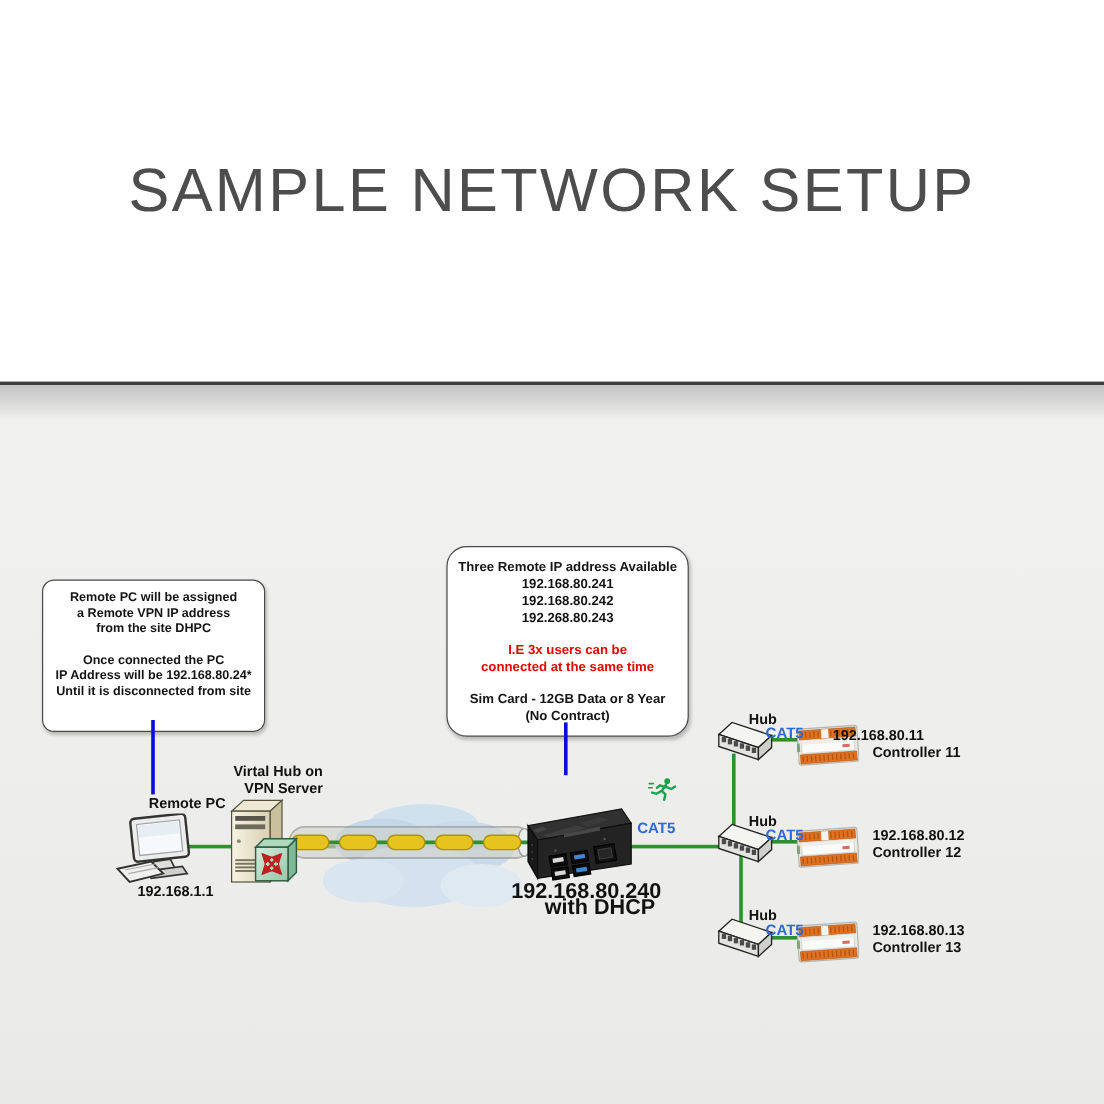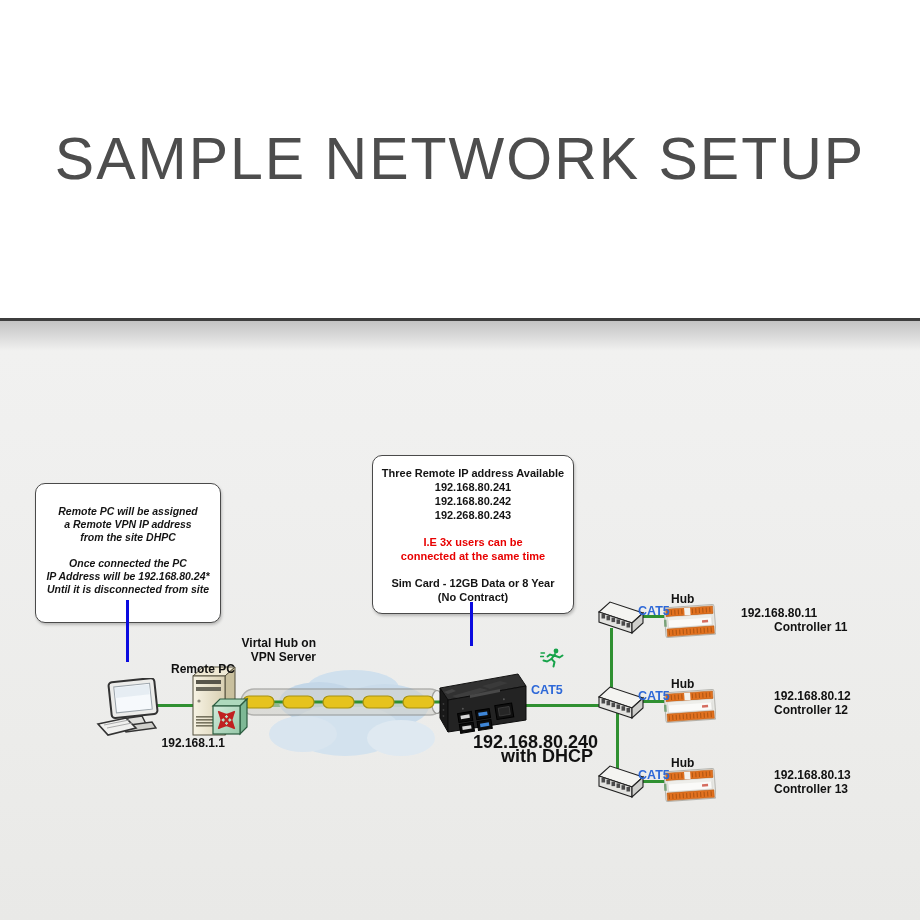--- a/index.html
+++ b/index.html
@@ -2,42 +2,42 @@
 <html style="--title_gray: #4d4d4d; --green_line: #2f9031; --blue_line: #0b0bdf; --cat5_blue: #2d68d8; --warning_red: #e80000; --tunnel_yellow: #e6c31d;"><head>
 <meta charset="utf-8">
 <style>
   html,body{margin:0;padding:0;background:#fff;}
   #page{position:relative;width:920px;height:920px;overflow:hidden;background:#ffffff;
         font-family:"Liberation Sans",sans-serif;}
   .abs{position:absolute;}
 
   
   .slide-title{left:0;right:0;top:130px;text-align:center;
-      font-size:59px;line-height:58px;font-weight:400;letter-spacing:2px;
+      font-size:51px;line-height:58px;font-weight:400;letter-spacing:2px;
       color:var(--title_gray,#4d4d4d);}
   .separator{left:0;top:318px;width:920px;height:3px;background:#3e3e3e;}
   .lower-bg{left:0;top:321px;width:920px;height:599px;
       background:linear-gradient(180deg,#c3c3c3 0px,#f1f1f0 30px,#efefee 180px,#ececea 420px,#e9e9e7 599px);}
 
   
   .note-box{background:#fff;border:1.4px solid #4a4a4a;border-radius:10px;
       box-shadow:1px 2px 3px rgba(0,0,0,.22);text-align:center;color:#141414;font-weight:700;}
-  #remote-pc-note{left:35px;top:483px;width:184px;height:117px;font-size:10.5px;padding-top:21px;box-sizing:content-box;font-style:italic;}
+  #remote-pc-note{left:35px;top:483px;width:184px;height:117px;font-size:10.5px;padding-top:8px;box-sizing:content-box;}
   #remote-pc-note .ln{min-height:13px;line-height:13px;}
-  #sim-note{left:372px;top:455px;width:200px;height:147px;font-size:11px;padding-top:10px;}
+  #sim-note{left:372px;top:455px;width:200px;height:147px;font-size:11px;padding-top:10px;border-radius:17px;}
   #sim-note .ln{min-height:14px;line-height:14px;}
   #sim-note .gap{height:13px;}
   .warn{color:var(--warning_red,#e80000);}
 
   
   .line-green{background:var(--green_line,#2f9031);z-index:1;}
   .line-blue{background:var(--blue_line,#0b0bdf);z-index:1;}
 
   
-  .lbl{font-size:12px;font-weight:700;color:#111;line-height:14px;z-index:4;margin-left:47px;}
+  .lbl{font-size:12px;font-weight:700;color:#111;line-height:14px;z-index:4;}
   .ctr{text-align:right;}
   .cat5{font-size:12.5px;font-weight:700;color:var(--cat5_blue,#2d68d8);z-index:4;}
 
   .logo{left:398px;top:644px;width:160px;height:26px;display:flex;align-items:center;justify-content:center;
       font-size:21px;letter-spacing:.5px;color:#6a6a6a;font-weight:400;z-index:4;white-space:nowrap;}
   .logo svg{margin:2px 0 0 1px;}
 
   .icon{z-index:3;}
   svg{display:block;}
 </style>

